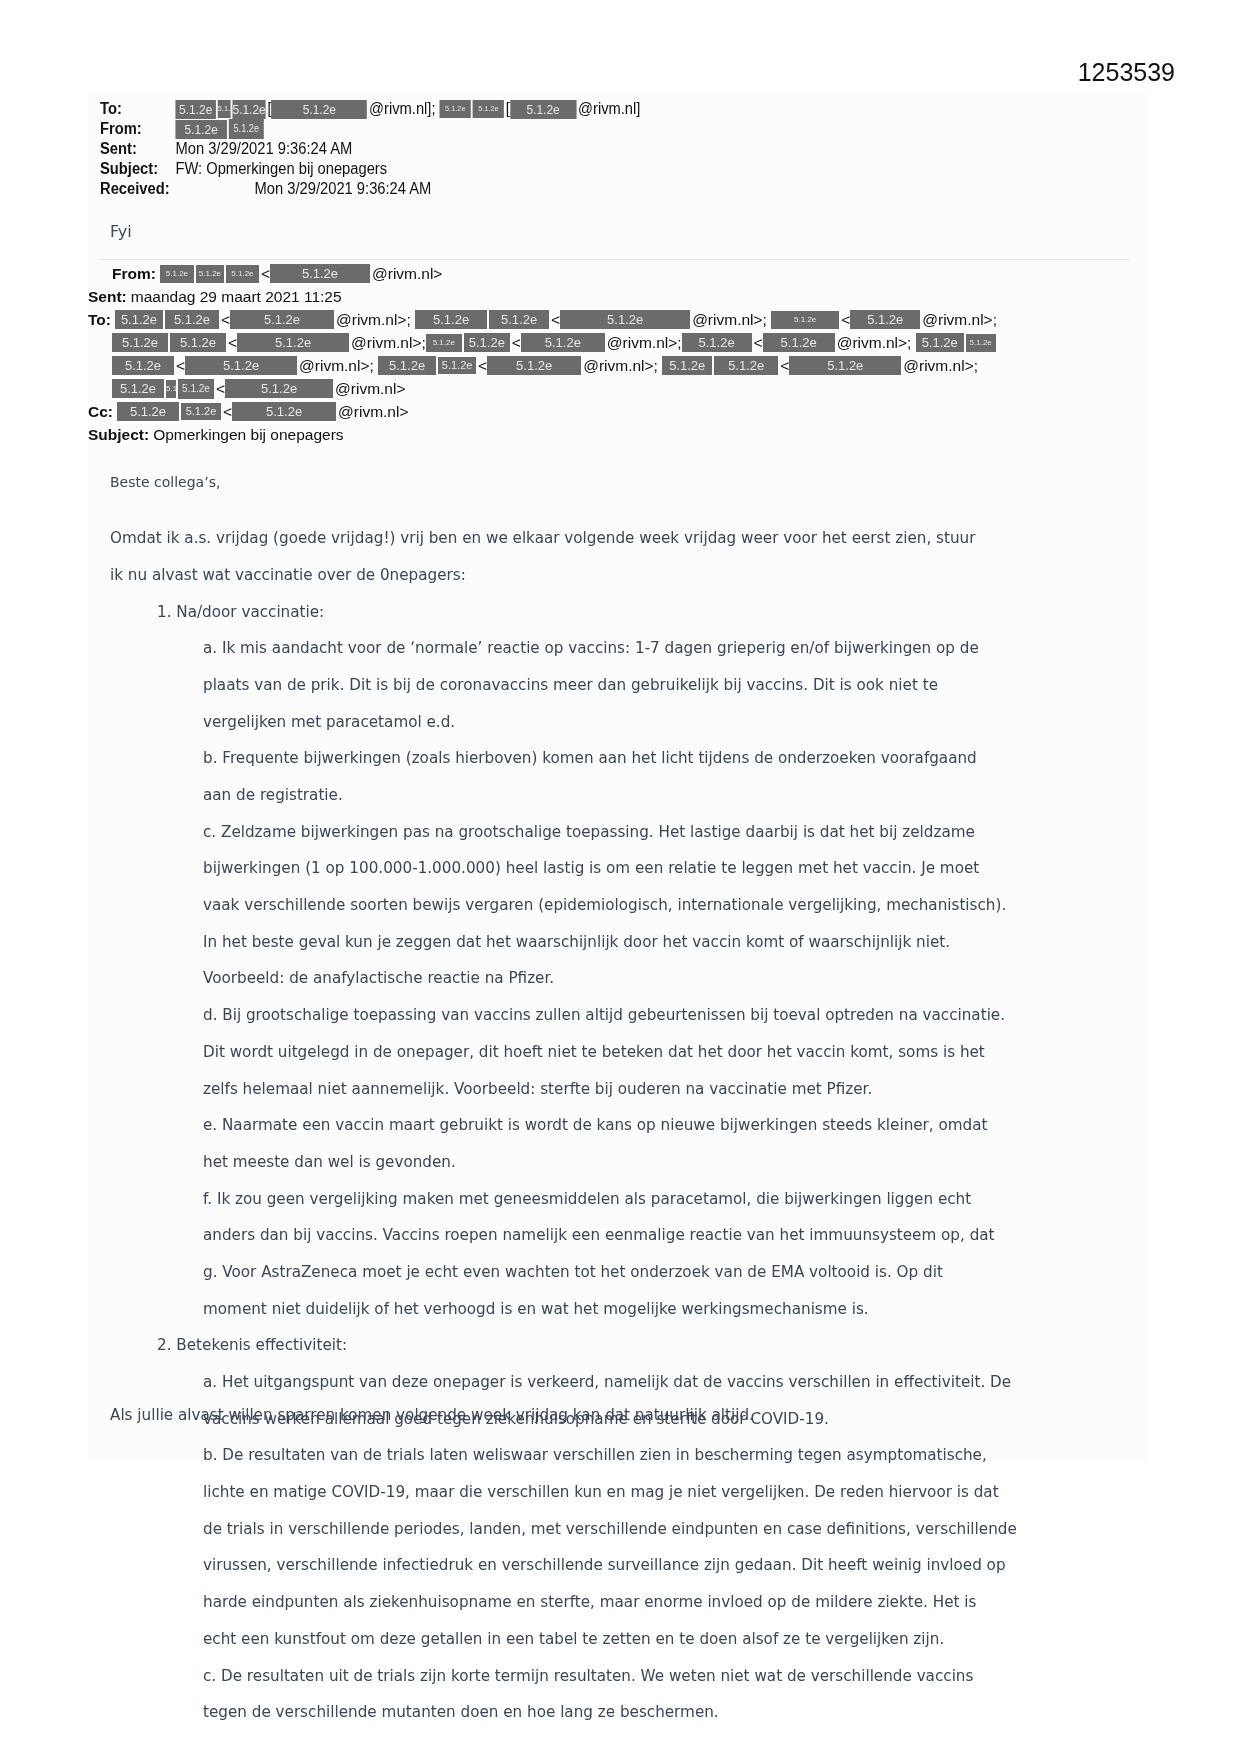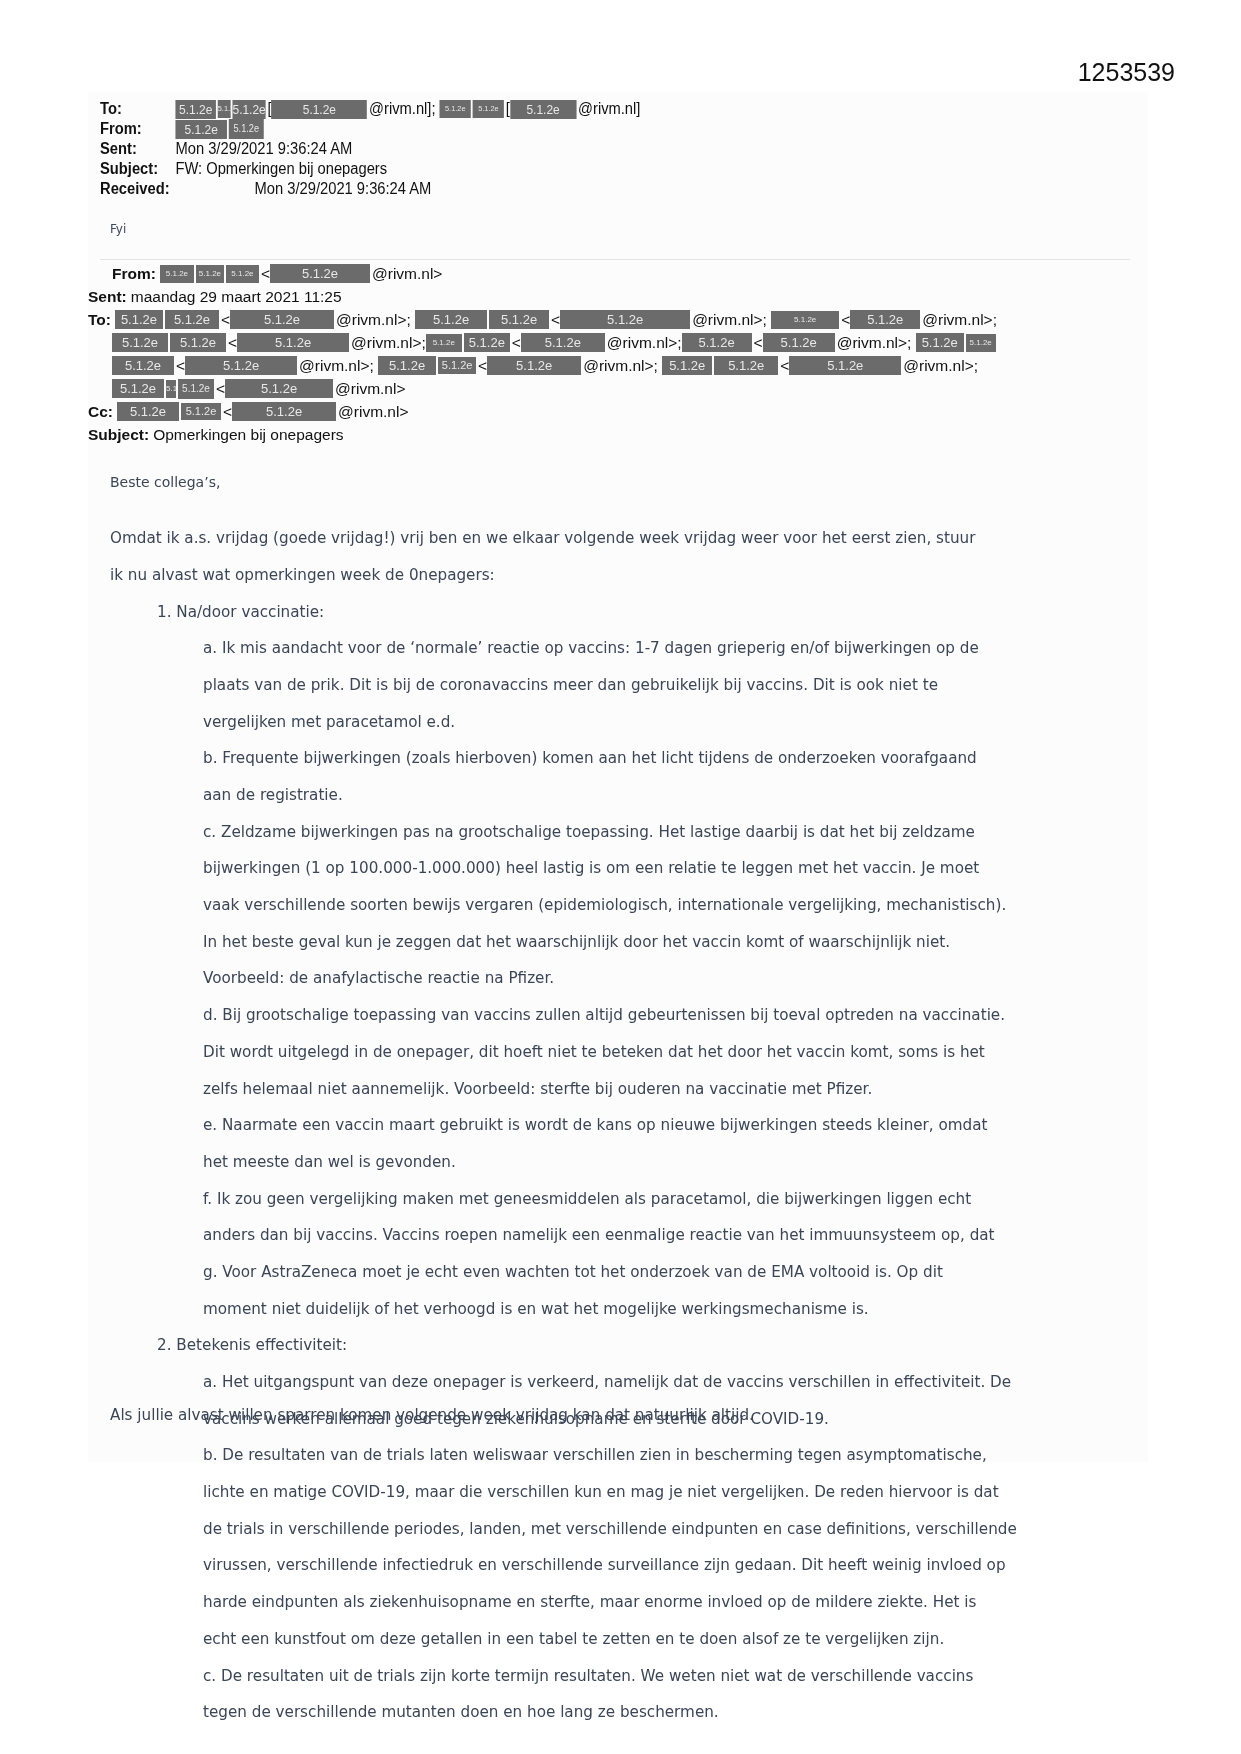--- a/index.html
+++ b/index.html
@@ -12,21 +12,21 @@
   
   .hdr1 { position: absolute; left: 100px; top: 99px; font-size: 16px; line-height: 20px; color: #111; transform: scaleX(0.92); transform-origin: left top; }
   .hdr1 .row { display: flex; align-items: center; height: 20px; white-space: nowrap; }
   .hdr1 .lbl { font-weight: bold; width: 82px; display: inline-block; }
   .hdr1 .rcv-gap { display: inline-block; width: 86px; }
 
   .redact { display: inline-block; background: #6b6b6b; color: #e8e8e8; font-family: "Liberation Sans", sans-serif; text-align: center; vertical-align: middle; line-height: 1; margin-right: 2px; }
   .r-lg { font-size: 13px; padding: 3px 0; }
   .r-sm { font-size: 8px; padding: 5px 0; }
 
-  .fyi { position: absolute; left: 110px; top: 222px; font-size: 12px; color: #3e4a5c; font-family: "DejaVu Sans", sans-serif; }
+  .fyi { position: absolute; left: 110px; top: 222px; font-size: 16px; color: #3e4a5c; font-family: "DejaVu Sans", sans-serif; }
   .divider { position: absolute; left: 100px; top: 259px; width: 1030px; height: 1px; background: #e4e4e4; }
 
   
   .hdr2 { position: absolute; left: 100px; top: 262px; font-family: "Liberation Sans", sans-serif; font-size: 15.5px; color: #111; }
   .hdr2 .row { height: 23px; display: flex; align-items: center; white-space: nowrap; }
   .hdr2 b { font-weight: bold; margin-right: 4px; }
   .hdr2 .ind { padding-left: 12px; }
   .hdr2 .ind2 { padding-left: 12px; }
   .greet { position: absolute; left: 110px; top: 474px; font-family: "DejaVu Sans", sans-serif; font-size: 14px; color: #3a4556; }
   .intro { position: absolute; left: 110px; top: 513px; width: 1010px; font-family: "DejaVu Sans", sans-serif; font-size: 15.2px; line-height: 21.5px; color: #3a4556; }
@@ -163,21 +163,21 @@
   <div class="row" style="margin-left:-12px">
     <b>Subject:</b>
     <span>Opmerkingen bij onepagers</span>
   </div>
 </div>
 
 <div class="greet">Beste collega’s,</div>
 
 <div class="intro">
   <p>Omdat ik a.s. vrijdag (goede vrijdag!) vrij ben en we elkaar volgende week vrijdag weer voor het eerst zien, stuur</p>
-  <p>ik nu alvast wat opmerkingen week de 0nepagers:</p>
+  <p>ik nu alvast wat vaccinatie over de 0nepagers:</p>
 
   <p class="lvl1">1. Na/door vaccinatie:</p>
   <div class="lvl2">
     <p>a. Ik mis aandacht voor de ‘normale’ reactie op vaccins: 1-7 dagen grieperig en/of bijwerkingen op de</p>
     <p>plaats van de prik. Dit is bij de coronavaccins meer dan gebruikelijk bij vaccins. Dit is ook niet te</p>
     <p>vergelijken met paracetamol e.d.</p>
   </div>
   <div class="lvl2">
     <p>b. Frequente bijwerkingen (zoals hierboven) komen aan het licht tijdens de onderzoeken voorafgaand</p>
     <p>aan de registratie.</p>

